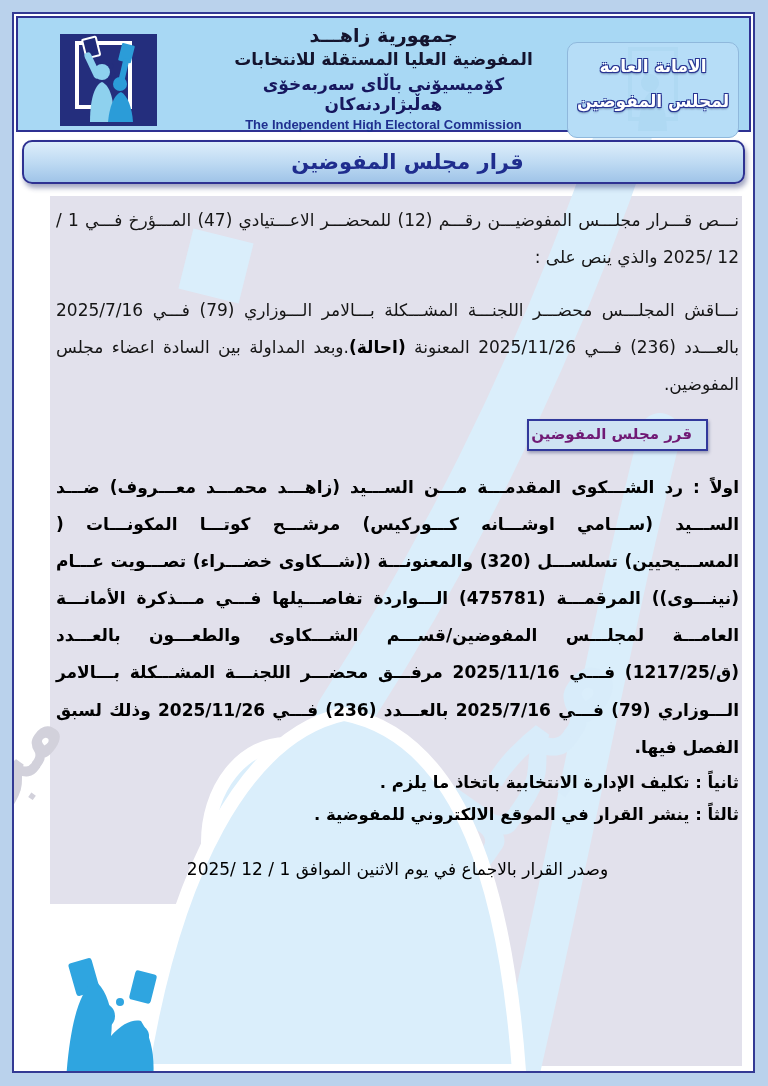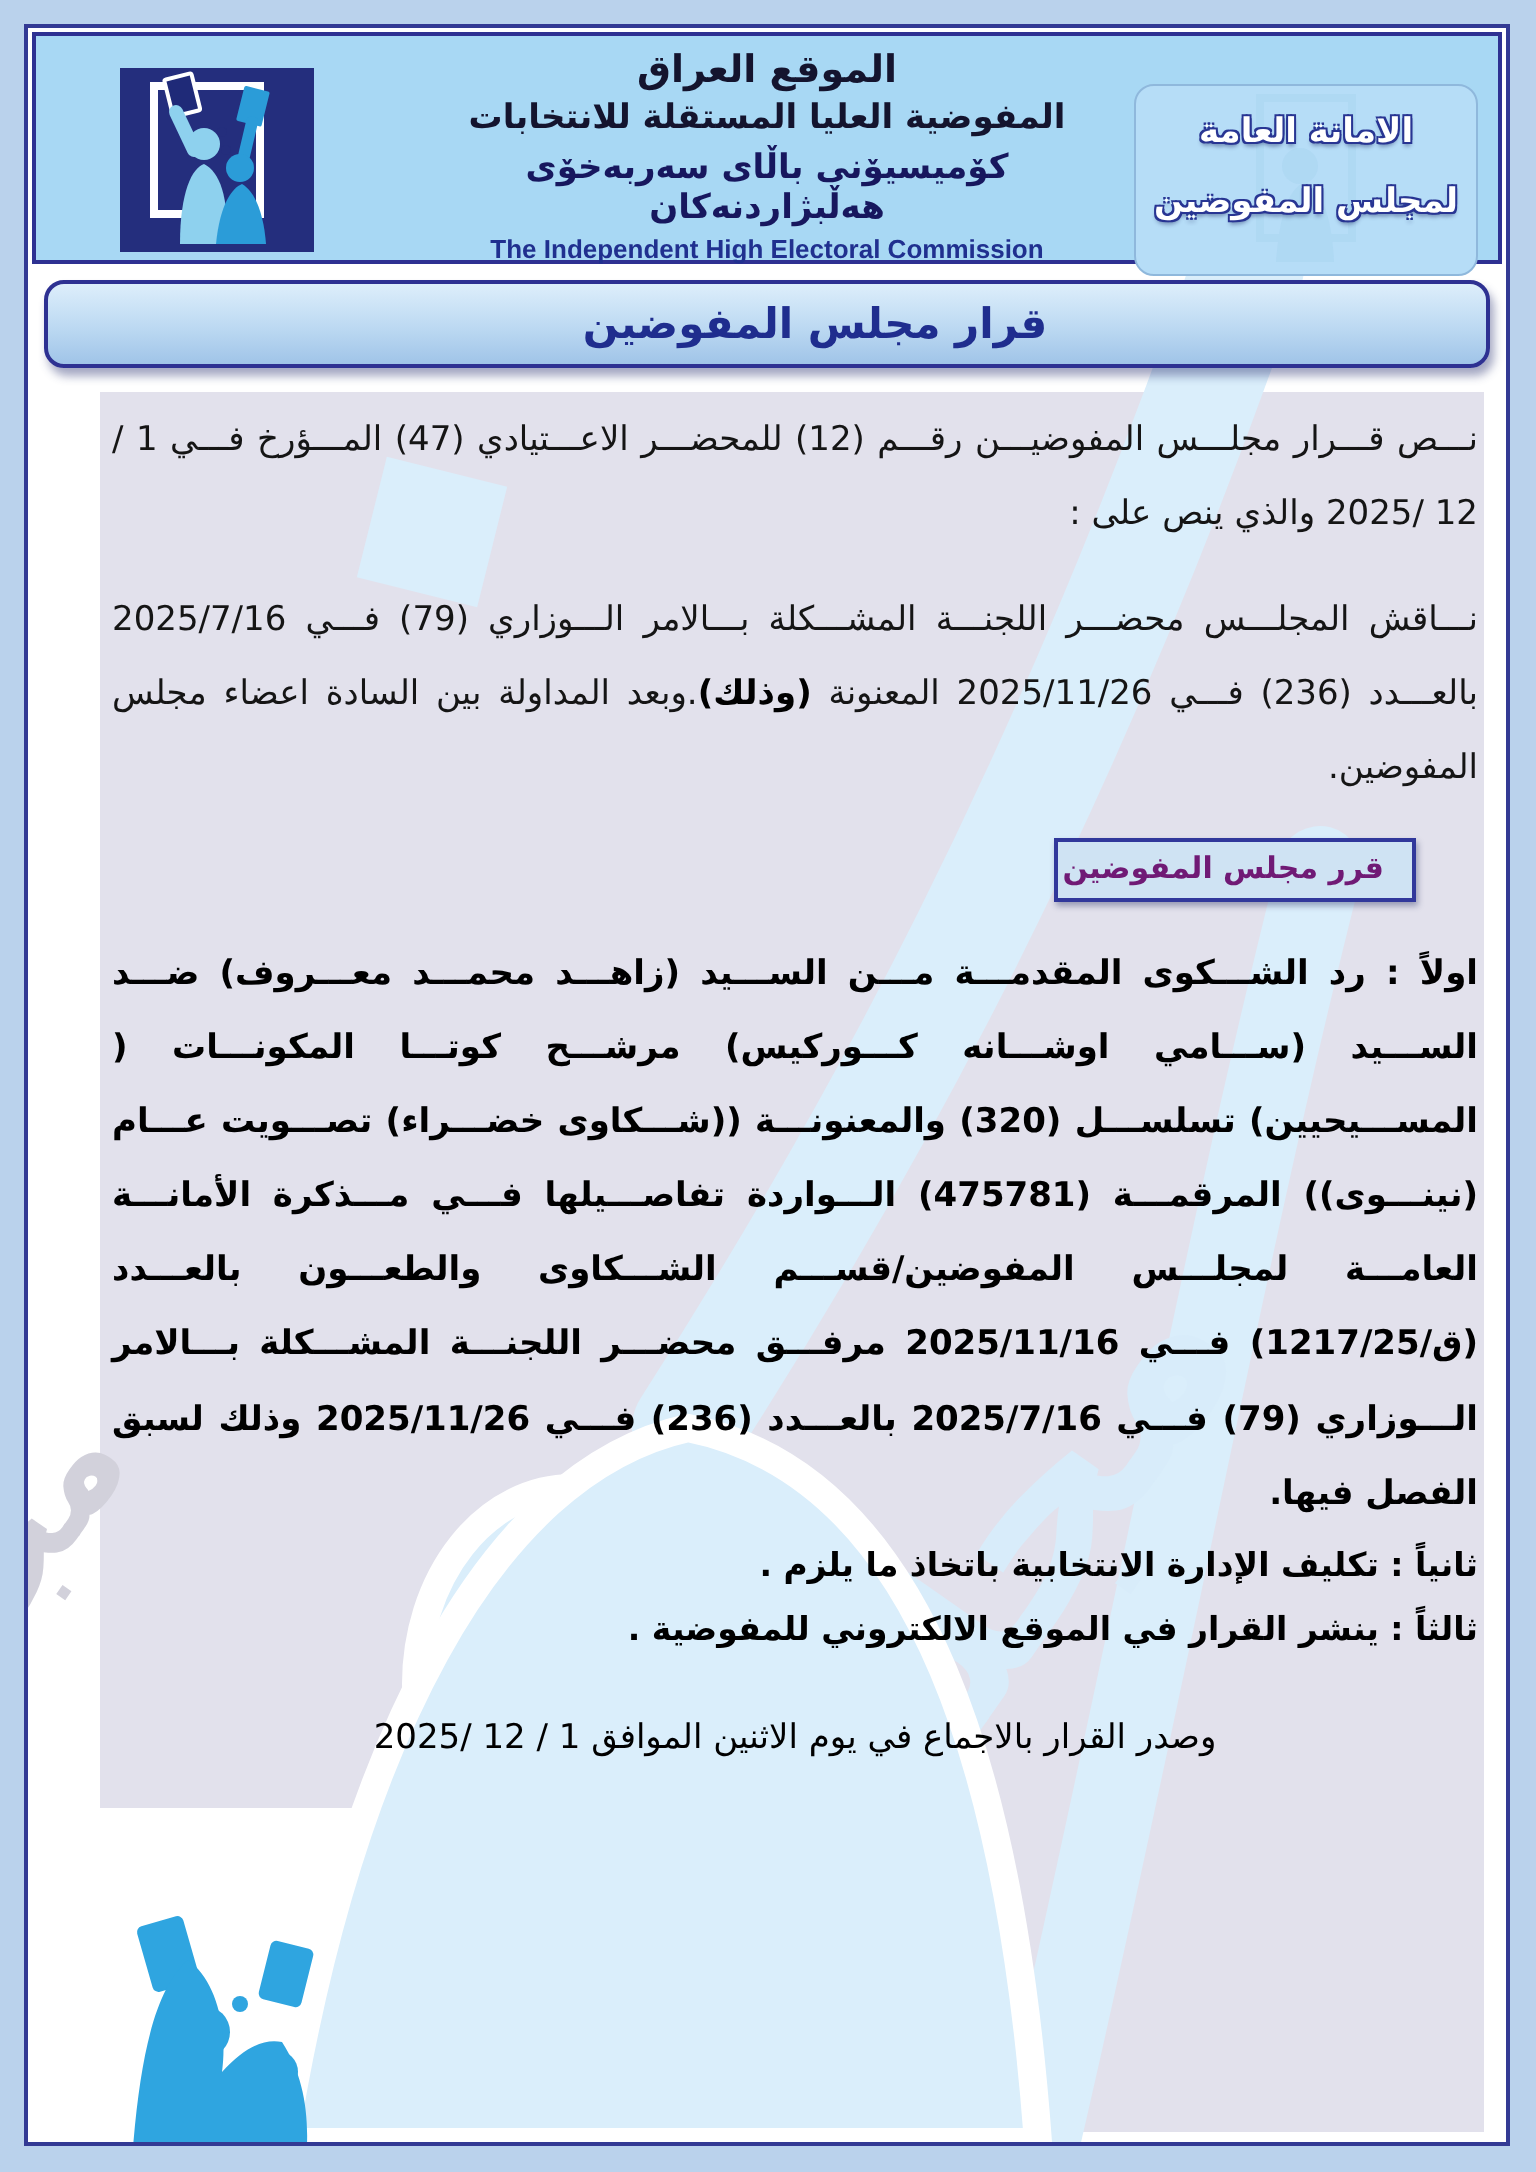--- a/index.html
+++ b/index.html
@@ -132,21 +132,21 @@
       <circle cx="42" cy="38" r="8" fill="#8ed1ee"></circle>
       <path d="M30,88 C30,62 36,50 42,48 C50,52 54,64 54,88 Z" fill="#8ed1ee"></path>
       <path d="M66,27 L62,44" stroke="#2b9cd8" stroke-width="6" stroke-linecap="round"></path>
       <circle cx="60" cy="50" r="7" fill="#2b9cd8"></circle>
       <path d="M48,88 C50,68 56,60 61,58 C68,62 72,74 73,88 Z" fill="#2b9cd8"></path>
       <circle cx="51" cy="32" r="2.5" fill="#242e7d"></circle>
       <circle cx="53" cy="41" r="2.5" fill="#242e7d"></circle>
     </svg>
 
     <div class="header-center">
-      <div class="hc-l1" dir="rtl">الموقع العراق</div>
+      <div class="hc-l1" dir="rtl">جمهورية زاهـــد</div>
       <div class="hc-l2" dir="rtl">المفوضية العليا المستقلة للانتخابات</div>
       <div class="hc-l3" dir="rtl">كۆمیسیۆنی باڵای سەربەخۆی هەڵبژاردنەکان</div>
       <div class="hc-l4">The Independent High Electoral Commission</div>
     </div>
 
     <div class="header-panel">
       <svg class="panel-wm" viewBox="0 0 170 94">
         <rect x="62" y="6" width="46" height="70" fill="none" stroke="#9fcfec" stroke-width="4"></rect>
         <circle cx="82" cy="40" r="9" fill="#9fcfec"></circle>
         <path d="M70,88 C72,60 78,50 85,48 C93,52 98,66 99,88 Z" fill="#9fcfec"></path>
@@ -157,21 +157,21 @@
   </div>
 
   <div class="title-bar">
     <span dir="rtl">قرار مجلس المفوضين</span>
   </div>
 
   <div class="content">
 
     <p class="para">نـــص قـــرار مجلـــس المفوضيـــن رقـــم (12) للمحضـــر الاعـــتيادي (47) المـــؤرخ فـــي 1 / 12 /2025 والذي ينص على :</p>
 
-    <p class="para"><span>نـــاقش المجلـــس محضـــر اللجنـــة المشـــكلة بـــالامر الـــوزاري (79) فـــي 2025/7/16 بالعـــدد (236) فـــي 2025/11/26 المعنونة </span><b>(وذلك)</b><span>.وبعد المداولة بين السادة اعضاء مجلس المفوضين.</span></p>
+    <p class="para"><span>نـــاقش المجلـــس محضـــر اللجنـــة المشـــكلة بـــالامر الـــوزاري (79) فـــي 2025/7/16 بالعـــدد (236) فـــي 2025/11/26 المعنونة </span><b>(احالة)</b><span>.وبعد المداولة بين السادة اعضاء مجلس المفوضين.</span></p>
 
     <div class="decision-box-row">
       <span class="decision-box">قرر مجلس المفوضين</span>
     </div>
 
     <p class="clause">اولاً : رد الشـــكوى المقدمـــة مـــن الســـيد (زاهـــد محمـــد معـــروف) ضـــد الســـيد (ســـامي اوشـــانه كـــوركيس) مرشـــح كوتـــا المكونـــات ( المســـيحيين) تسلســـل (320) والمعنونـــة ((شـــكاوى خضـــراء) تصـــويت عـــام (نينـــوى)) المرقمـــة (475781) الـــواردة تفاصـــيلها فـــي مـــذكرة الأمانـــة العامـــة لمجلـــس المفوضين/قســـم الشـــكاوى والطعـــون بالعـــدد (ق/1217/25) فـــي 2025/11/16 مرفـــق محضـــر اللجنـــة المشـــكلة بـــالامر الـــوزاري (79) فـــي 2025/7/16 بالعـــدد (236) فـــي 2025/11/26 وذلك لسبق الفصل فيها.</p>
     <p class="clause short">ثانياً : تكليف الإدارة الانتخابية باتخاذ ما يلزم .</p>
     <p class="clause short">ثالثاً : ينشر القرار في الموقع الالكتروني للمفوضية .</p>
 
     <p class="closing">وصدر القرار بالاجماع في يوم الاثنين الموافق  1 / 12 /2025</p>

